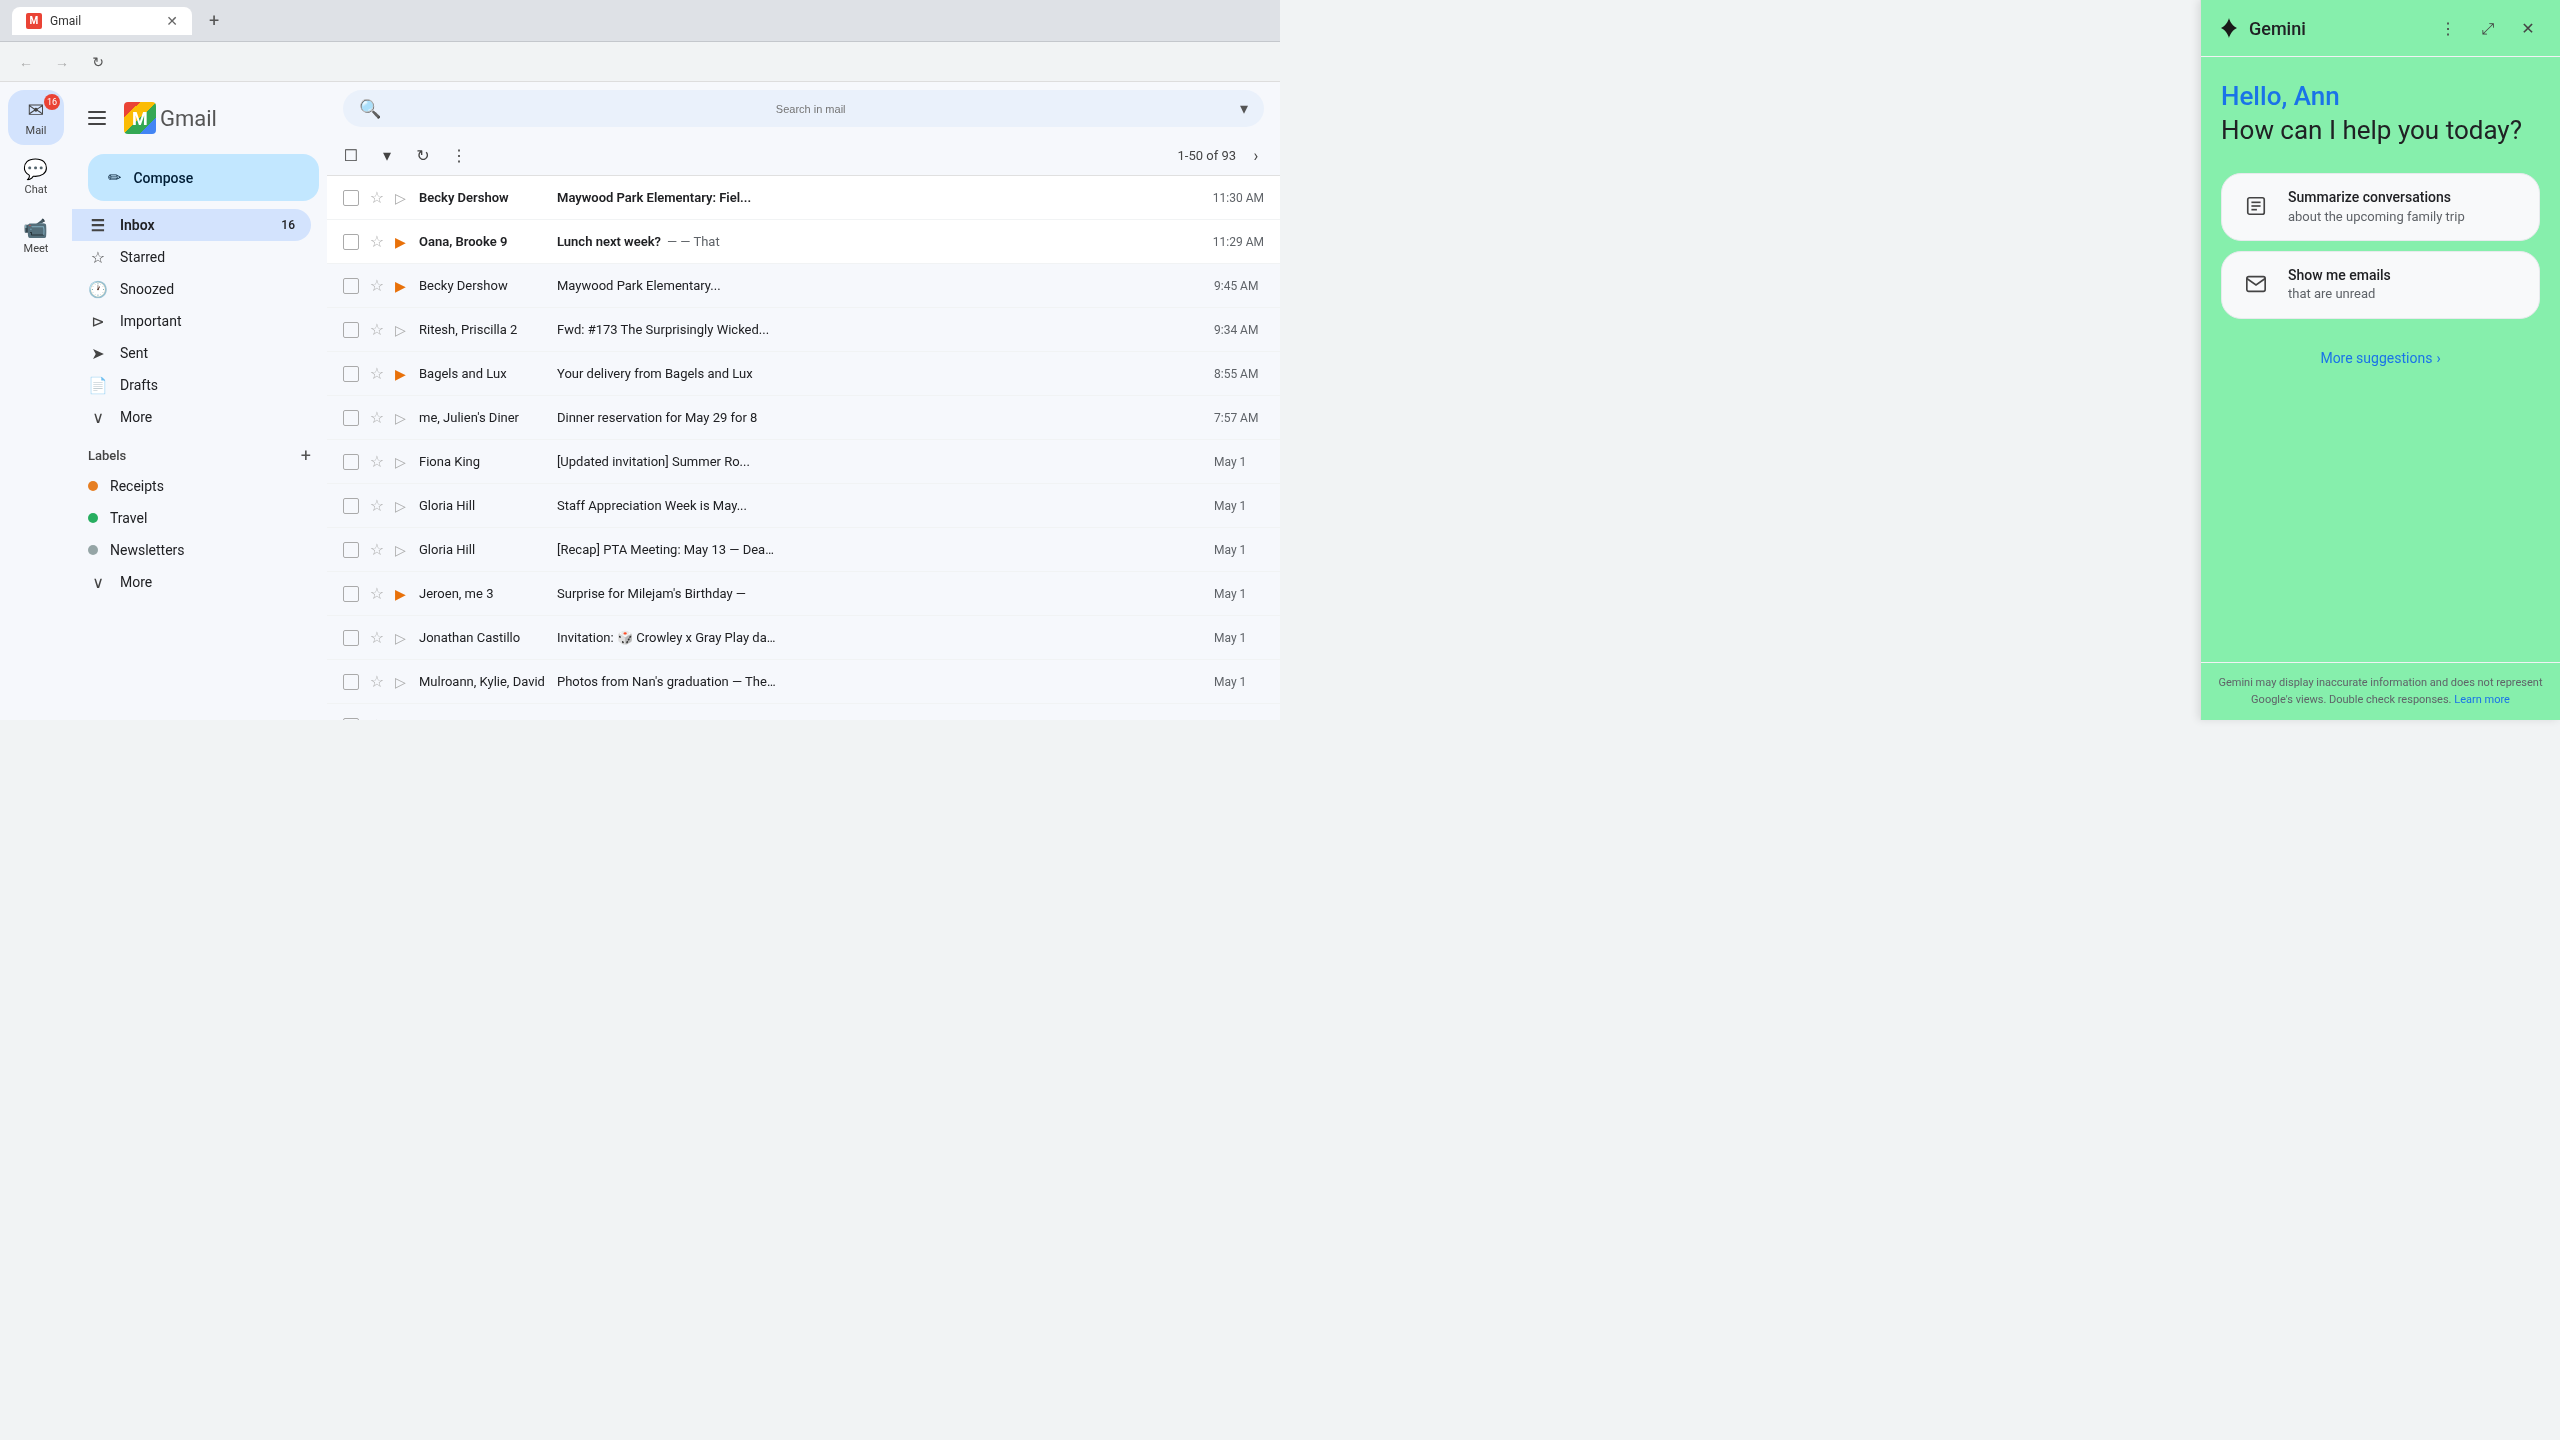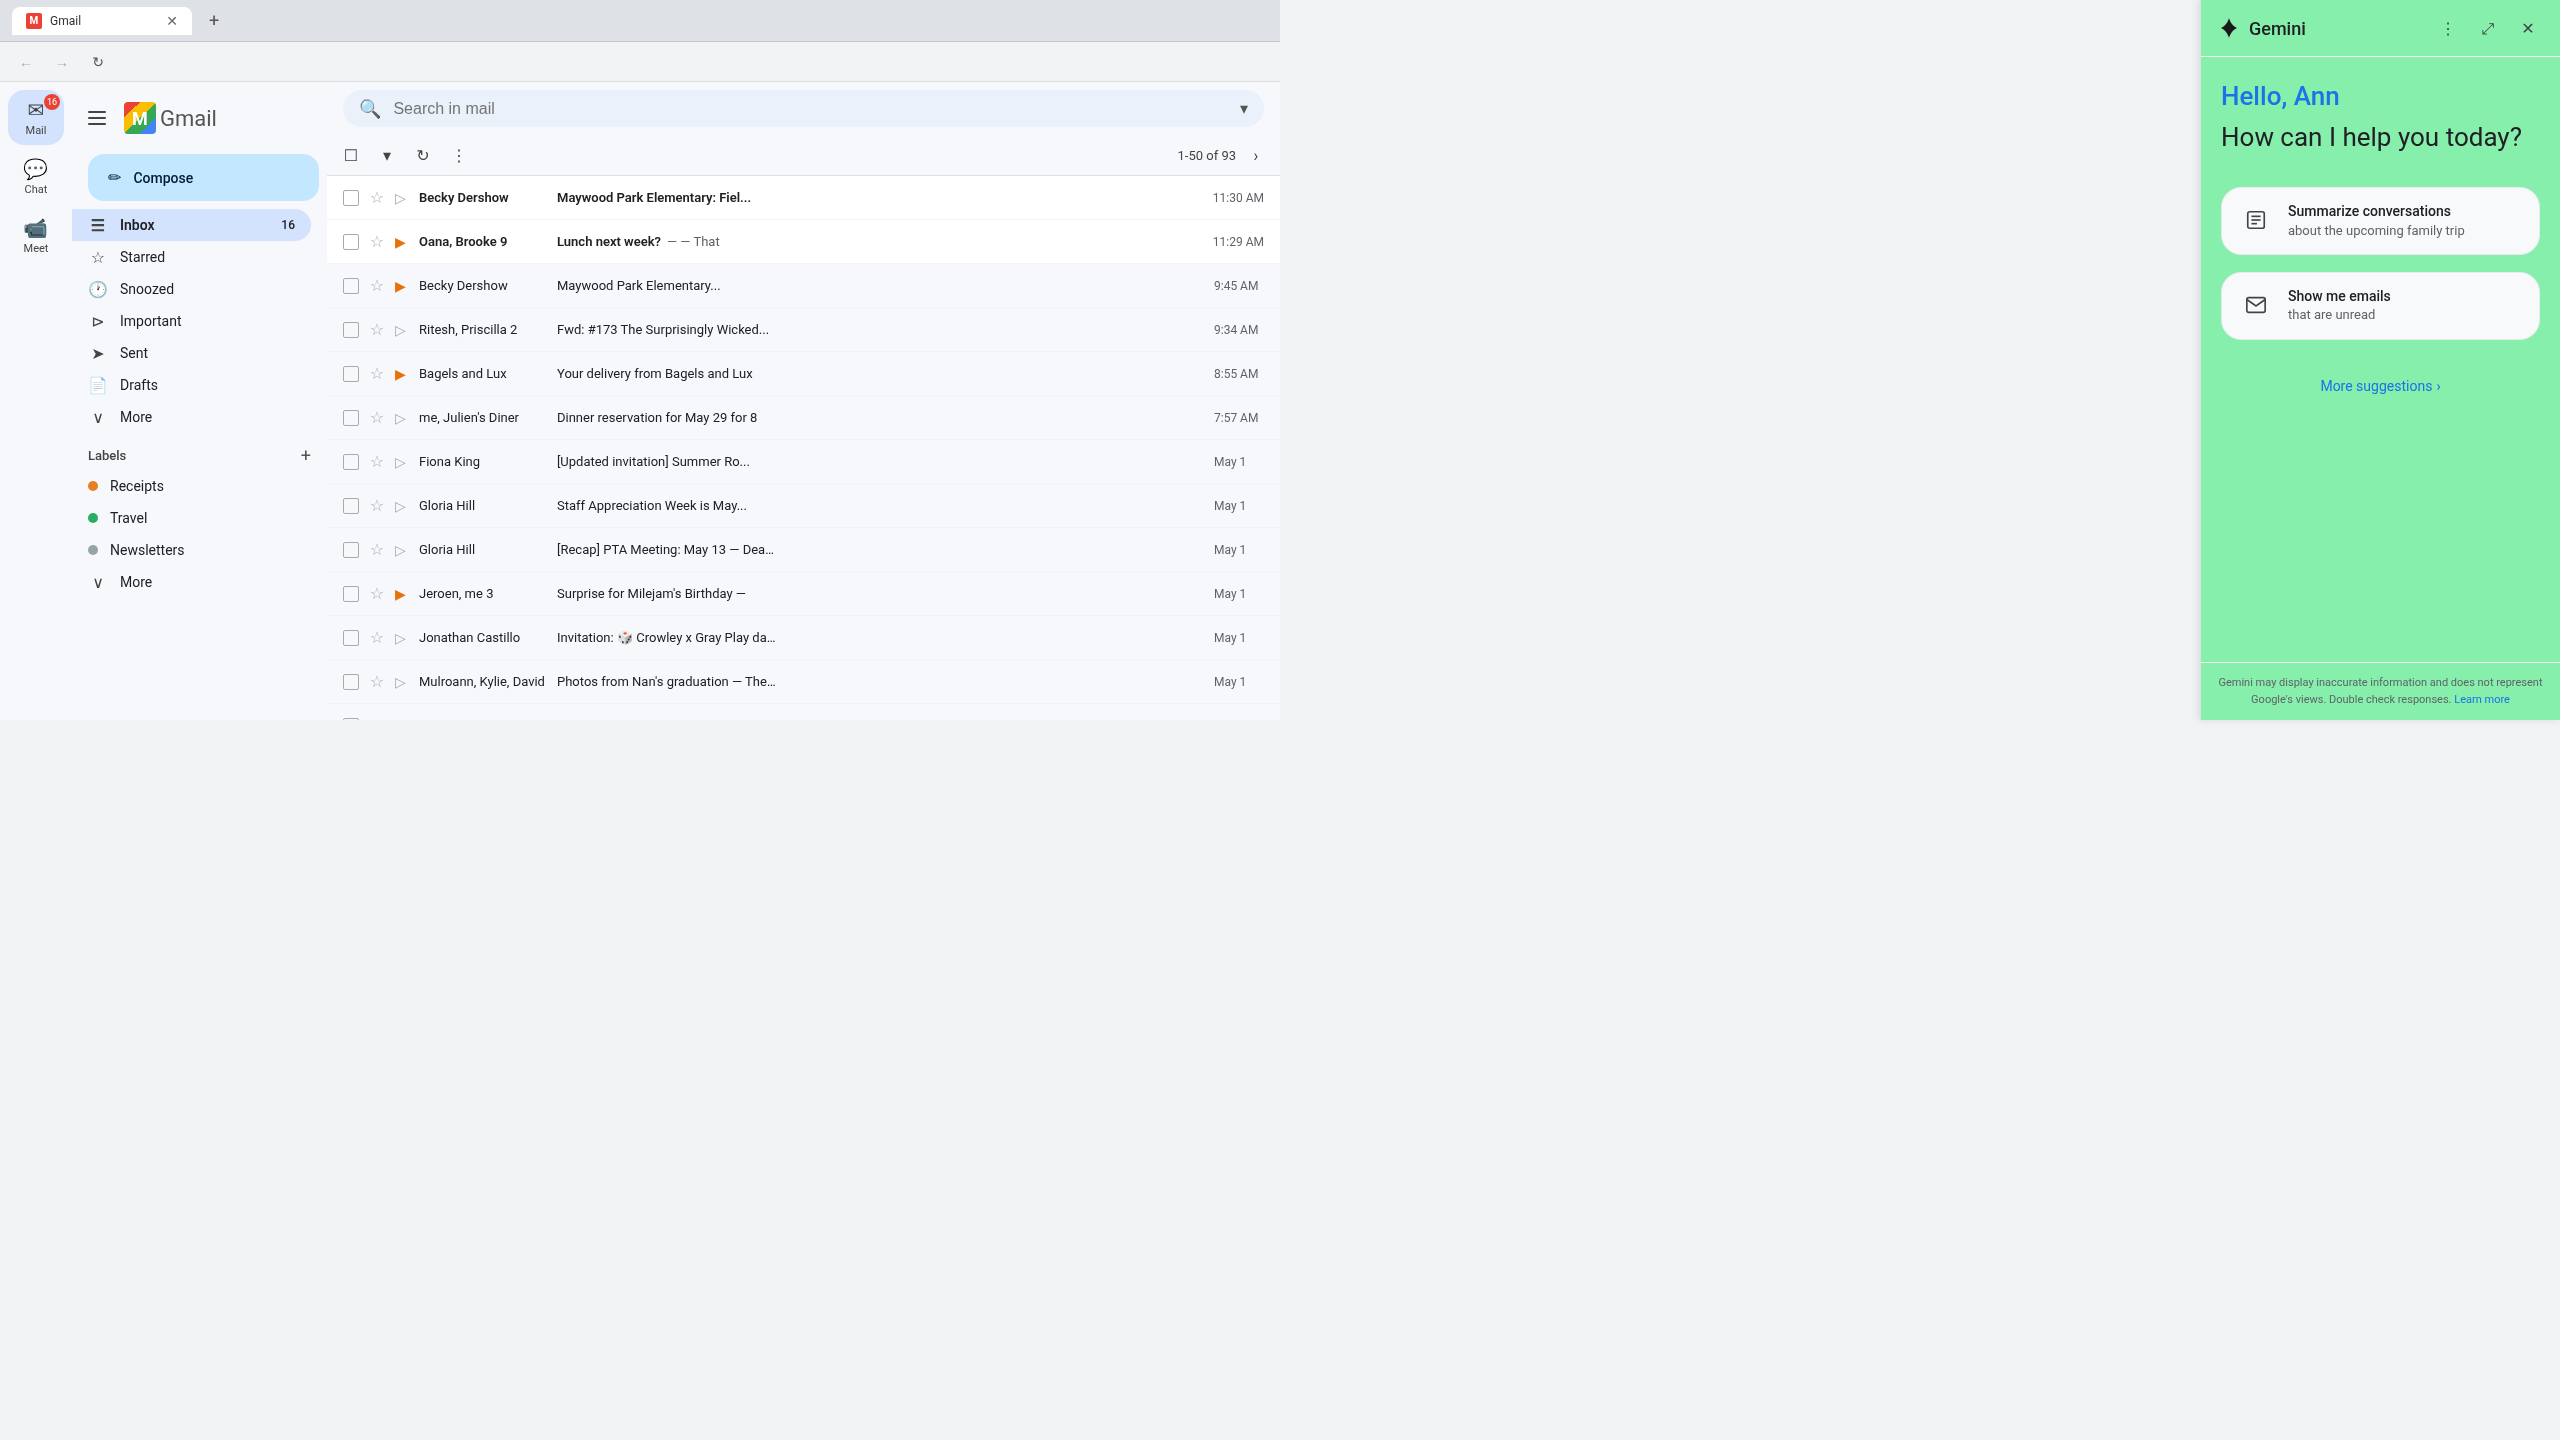--- a/index.html
+++ b/index.html
@@ -204,21 +204,21 @@
       flex: 1;
       display: flex; align-items: center;
       background: #eaf1fb;
       border-radius: 24px;
       padding: 8px 16px;
       gap: 12px;
     }
     .search-icon { color: #444; font-size: 18px; }
     .search-input {
       flex: 1; border: none; background: transparent;
-      font-size: 16px; color: #202124; outline: none;
+      font-size: 11px; color: #202124; outline: none; text-align: center;
     }
     .search-dropdown { color: #555; cursor: pointer; }
 
     .toolbar {
       display: flex; align-items: center;
       padding: 4px 8px;
       gap: 4px;
       border-bottom: 1px solid #e0e0e0;
     }
     .toolbar-btn {
@@ -303,21 +303,21 @@
     .gemini-header-btn {
       width: 32px; height: 32px;
       display: flex; align-items: center; justify-content: center;
       border-radius: 50%; cursor: pointer; color: #444;
       font-size: 16px;
     }
 
     .gemini-body {
       flex: 1; padding: 24px 20px 16px;
       overflow-y: auto;
-      display: flex; flex-direction: column; gap: 7px;
+      display: flex; flex-direction: column;
     }
     .gemini-greeting-hello {
       font-size: 26px; font-weight: 500; color: #1a73e8;
       margin-bottom: 4px;
     }
     .gemini-greeting-sub {
       font-size: 26px; font-weight: 400; color: #202124;
       margin-bottom: 28px;
     }
 

